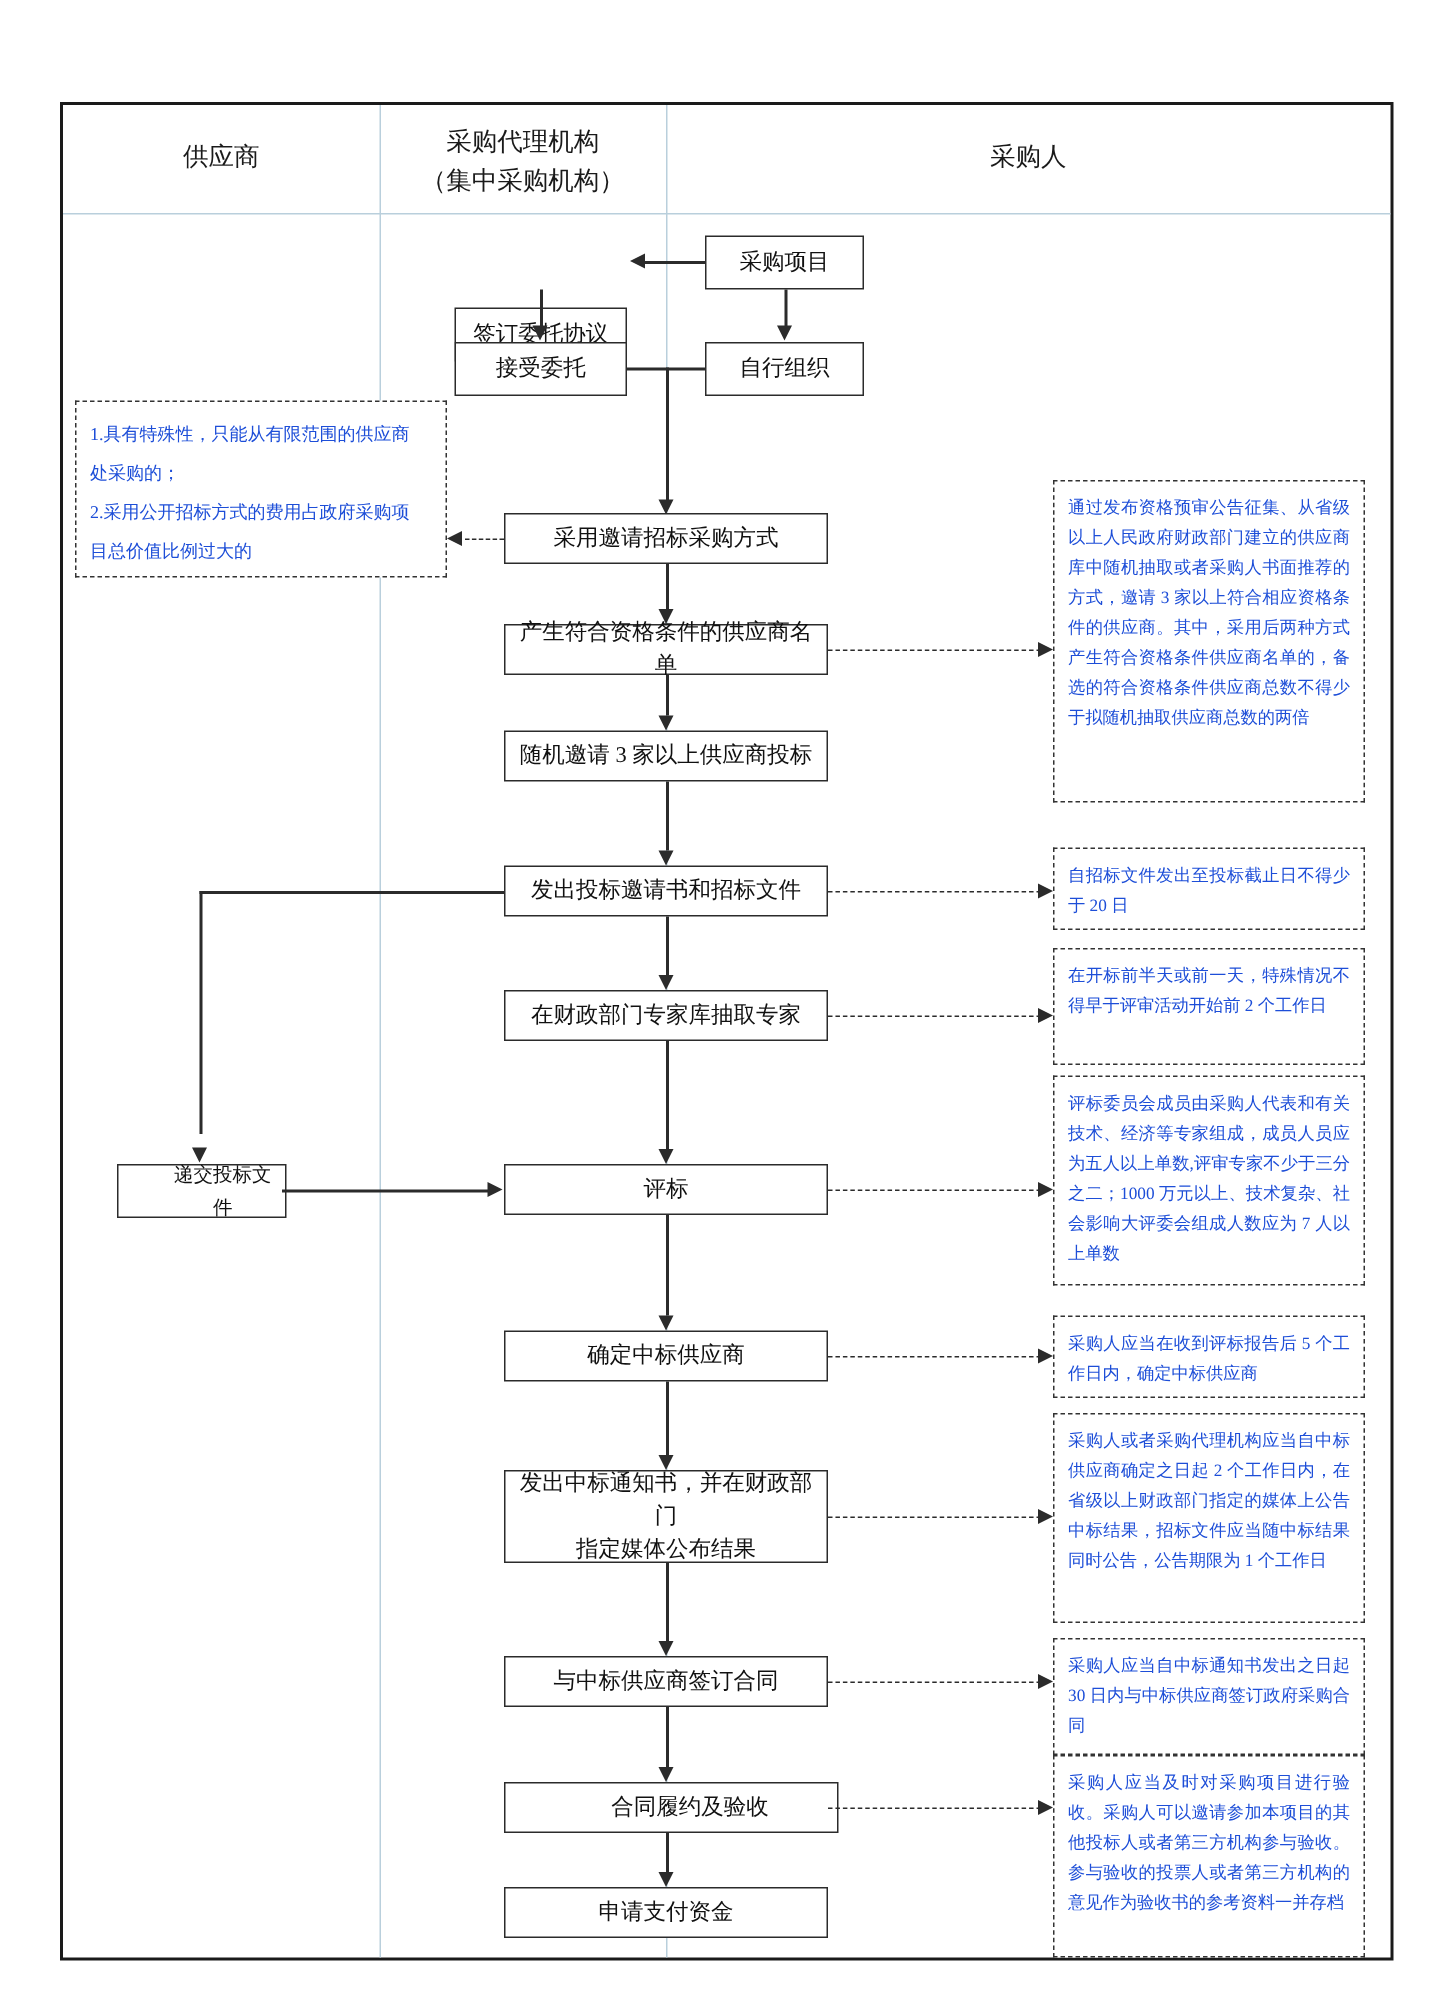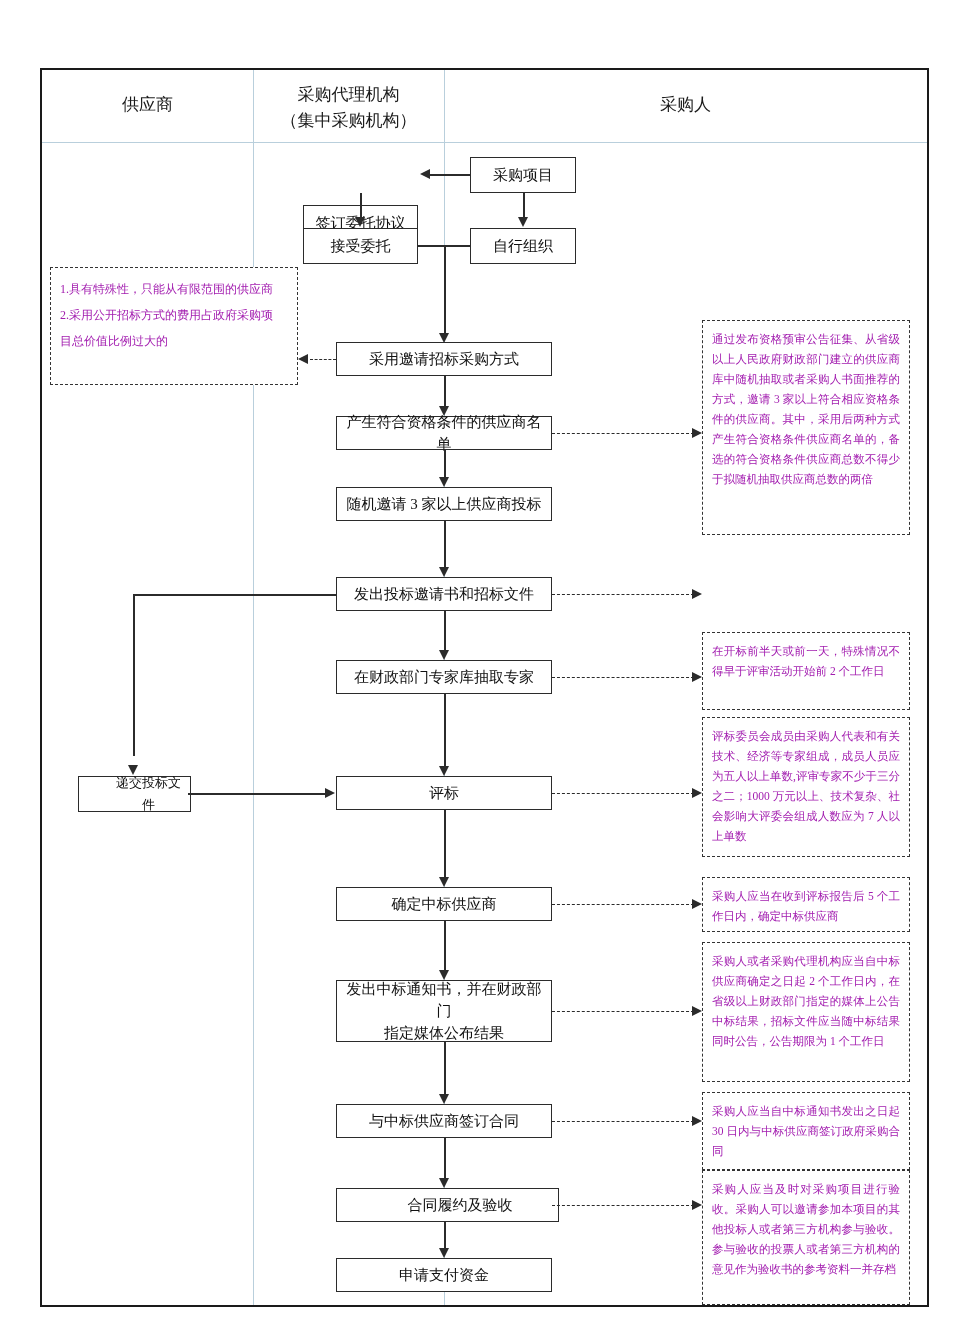--- a/index.html
+++ b/index.html
@@ -15,21 +15,21 @@
   .hdr-div{position:absolute;left:0;width:100%;height:1px;background:#b9cfdc;}
 
   .lane-title{position:absolute;text-align:center;font-size:17px;line-height:26px;color:#1a1a1a;}
 
   .box{position:absolute;box-sizing:border-box;border:1.6px solid #2b2b2b;background:#fff;
        display:flex;align-items:center;justify-content:center;text-align:center;
        font-size:15px;line-height:22px;color:#111;padding:2px 4px;}
   .box.small{font-size:13px;}
 
   .note{position:absolute;box-sizing:border-box;border:1.4px dashed #333;background:#fff;
-        font-size:11.5px;line-height:20px;color:#a21caf;padding:8px 9px;text-align:justify;}
+        font-size:11.5px;line-height:20px;color:#1d4ed8;padding:8px 9px;text-align:justify;}
 
   .ln{position:absolute;background:#2b2b2b;}
   .ln.v{width:1.6px;}
   .ln.h{height:1.6px;}
 
   .dln{position:absolute;}
   .dln.h{height:0;border-top:1.6px dashed #2b2b2b;}
 
   .arr{position:absolute;width:0;height:0;}
   .arr.down{border-left:5.5px solid transparent;border-right:5.5px solid transparent;border-top:10px solid #2b2b2b;}
@@ -196,26 +196,28 @@
     <div class="arr right" style="left:650px;top:936px;"></div>
 
     <div class="dln h" style="left:510px;top:1051px;width:142px;"></div>
     <div class="arr right" style="left:650px;top:1046px;"></div>
 
     <div class="dln h" style="left:510px;top:1135px;width:142px;"></div>
     <div class="arr right" style="left:650px;top:1130px;"></div>
 
     <div class="note" style="left:8px;top:197px;width:248px;height:118px;line-height:26px;font-size:12px;">
       <div>1.具有特殊性，只能从有限范围的供应商</div>
+      <div>处采购的；</div>
       <div>2.采用公开招标方式的费用占政府采购项</div>
       <div>目总价值比例过大的</div>
     </div>
 
     <div class="note" style="left:660px;top:250px;width:208px;height:215px;">通过发布资格预审公告征集、从省级以上人民政府财政部门建立的供应商库中随机抽取或者采购人书面推荐的方式，邀请 3 家以上符合相应资格条件的供应商。其中，采用后两种方式产生符合资格条件供应商名单的，备选的符合资格条件供应商总数不得少于拟随机抽取供应商总数的两倍</div>
 
+    <div class="note" style="left:660px;top:495px;width:208px;height:55px;">自招标文件发出至投标截止日不得少于 20 日</div>
 
     <div class="note" style="left:660px;top:562px;width:208px;height:78px;">在开标前半天或前一天，特殊情况不得早于评审活动开始前 2 个工作日</div>
 
     <div class="note" style="left:660px;top:647px;width:208px;height:140px;">评标委员会成员由采购人代表和有关技术、经济等专家组成，成员人员应为五人以上单数,评审专家不少于三分之二；1000 万元以上、技术复杂、社会影响大评委会组成人数应为 7 人以上单数</div>
 
     <div class="note" style="left:660px;top:807px;width:208px;height:55px;">采购人应当在收到评标报告后 5 个工作日内，确定中标供应商</div>
 
     <div class="note" style="left:660px;top:872px;width:208px;height:140px;">采购人或者采购代理机构应当自中标供应商确定之日起 2 个工作日内，在省级以上财政部门指定的媒体上公告中标结果，招标文件应当随中标结果同时公告，公告期限为 1 个工作日</div>
 
     <div class="note" style="left:660px;top:1022px;width:208px;height:78px;">采购人应当自中标通知书发出之日起 30 日内与中标供应商签订政府采购合同</div>

